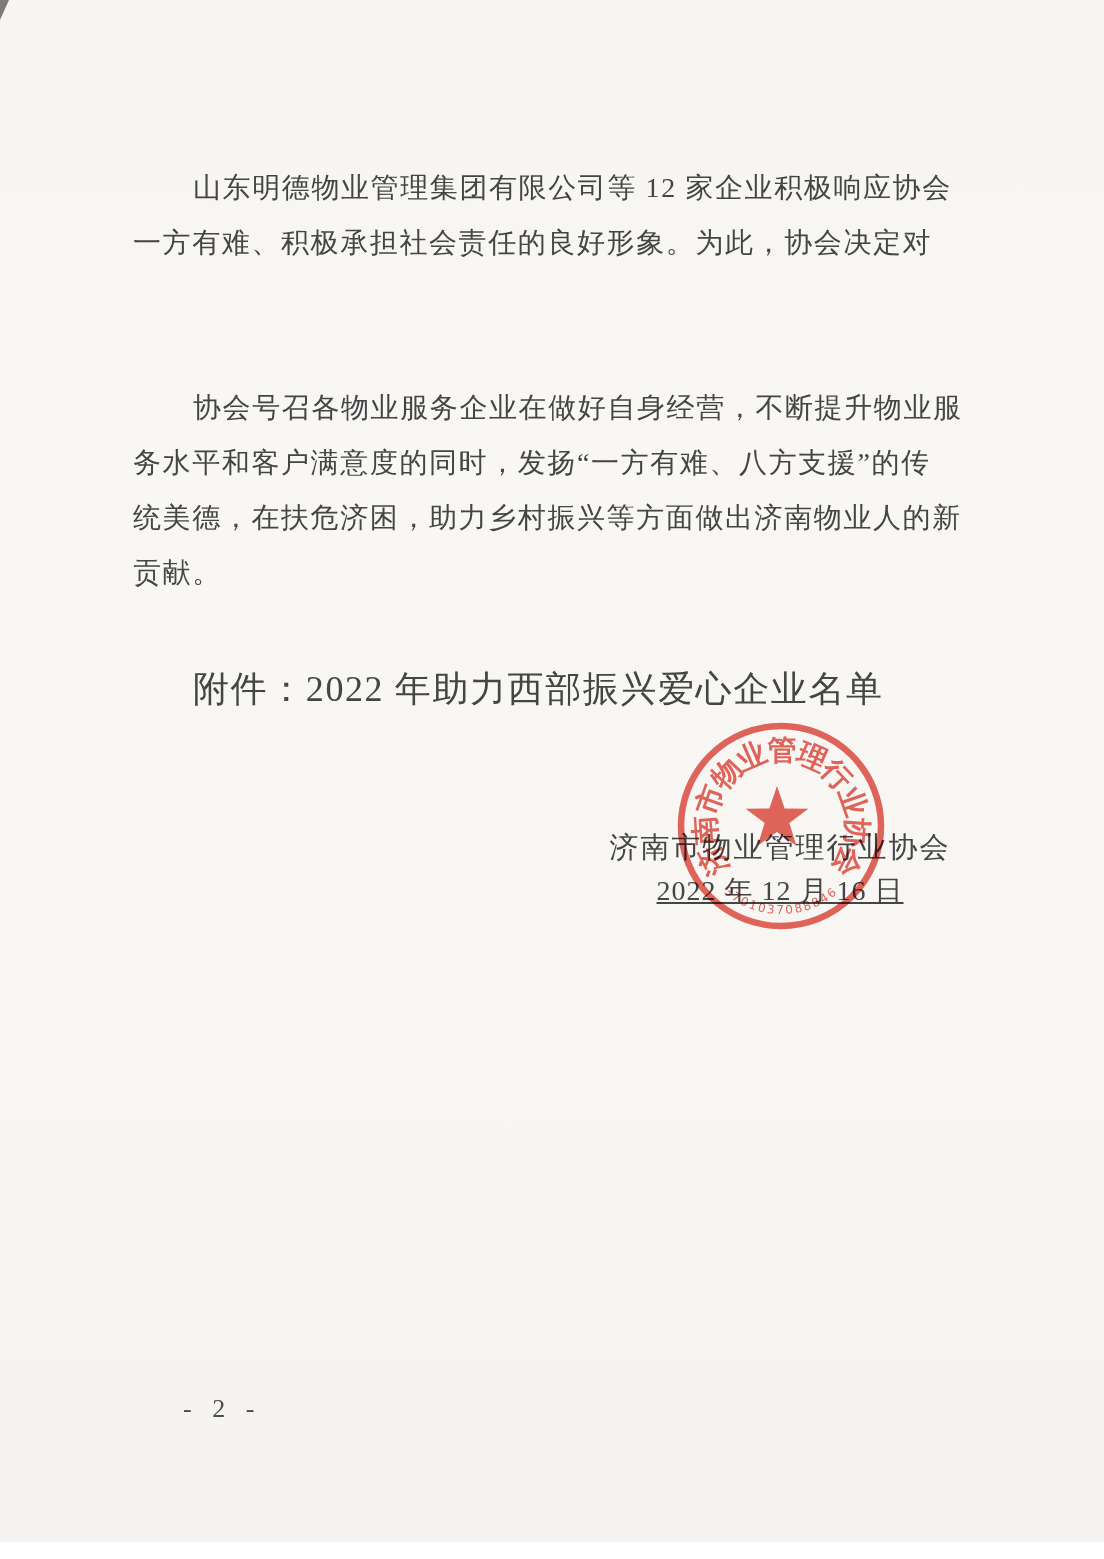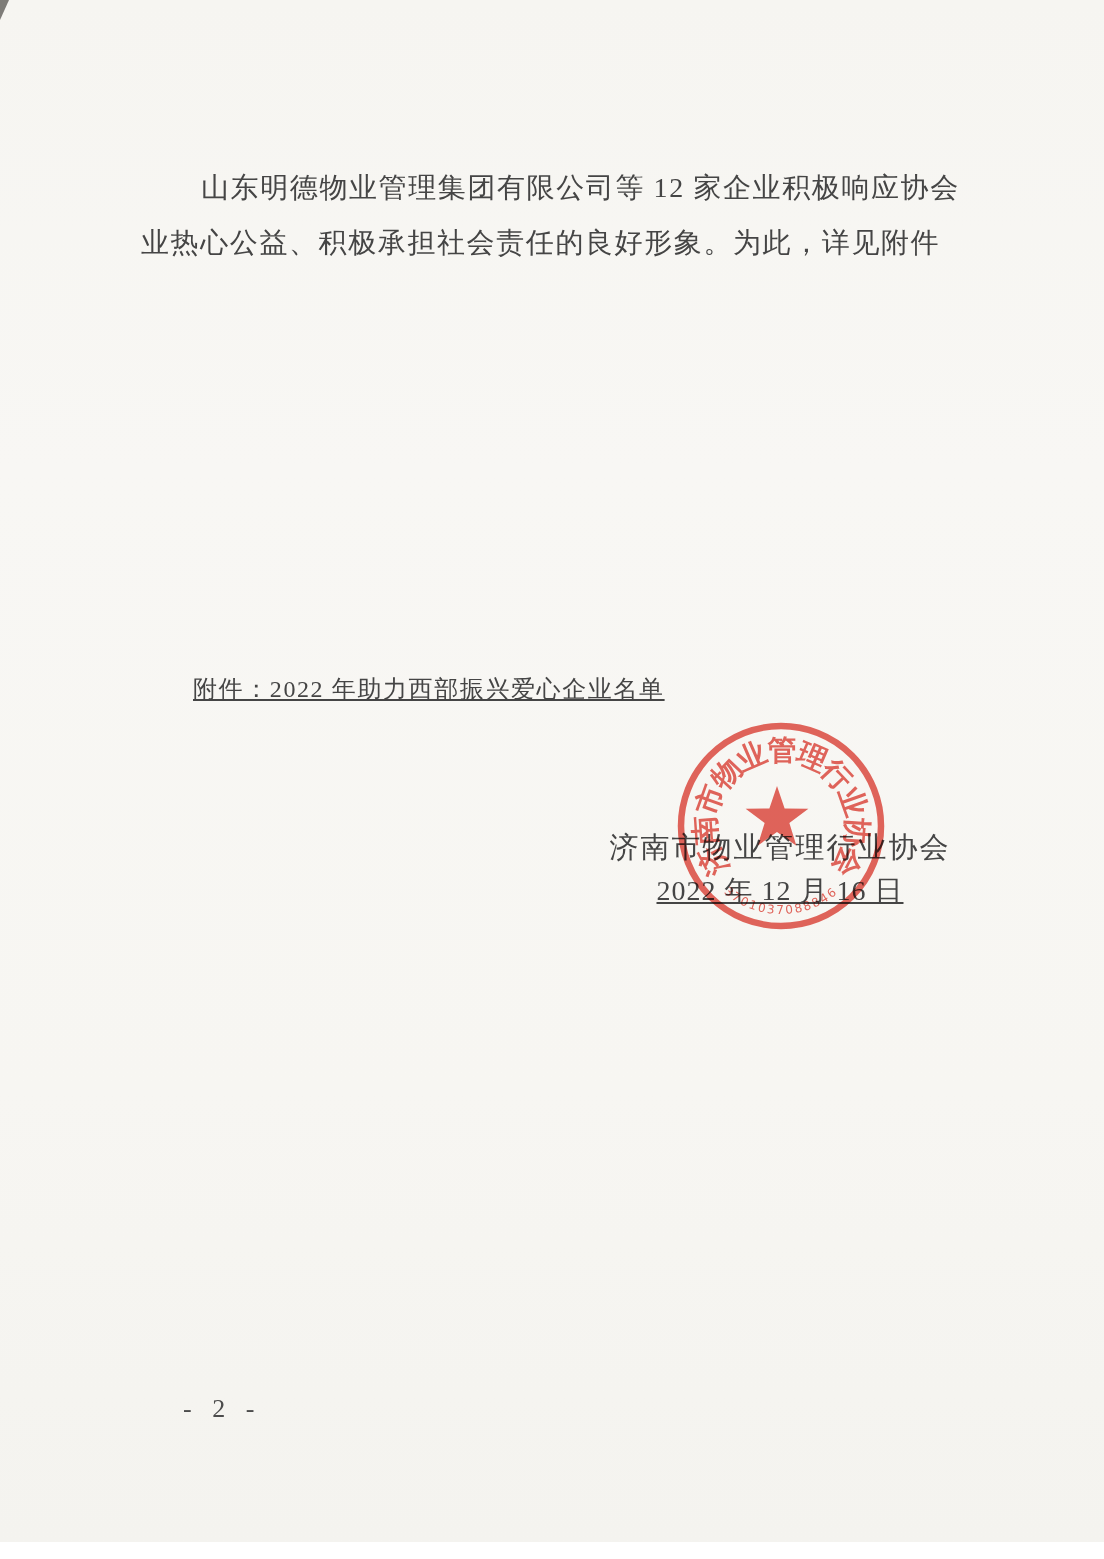--- a/index.html
+++ b/index.html
@@ -36,37 +36,35 @@
     width: 100%; height: 17px;
     background: #ffffff;
   }
   .text-line {
     white-space: nowrap;
     height: 55px;
     line-height: 55px;
     font-size: 28px;
     letter-spacing: 1.6px;
     color: var(--text-color);
-    margin-left: 8px;
   }
   .para { position: absolute; left: 133px; width: 845px; }
   .para-1 { top: 160px; }
   .para-2 { top: 380px; }
   .indent { padding-left: 60px; }
   .attachment-line {
     position: absolute;
     left: 193px;
     top: 662px;
     white-space: nowrap;
     height: 55px;
     line-height: 55px;
-    font-size: 24px;
+    font-size: 36px;
     letter-spacing: 1.6px;
     color: var(--text-color);
-    text-decoration: underline;
   }
   .signature-block {
     position: absolute;
     left: 520px;
     top: 826px;
     width: 520px;
     text-align: center;
     color: var(--text-color);
   }
   .signature-org {
@@ -123,23 +121,29 @@
 </style>
 </head>
 <body>
 
 <div class="sheet">
 
   <div class="corner-artifact"></div>
 
   <div class="para para-1">
     <div class="text-line indent">山东明德物业管理集团有限公司等 12 家企业积极响应协会</div>
-    <div class="text-line">业热心公益、积极承担社会责任的良好形象。为此，详见附件</div>
+    <div class="text-line">一方有难、积极承担社会责任的良好形象。为此，协会决定对</div>
   </div>
 
+  <div class="para para-2">
+    <div class="text-line indent">协会号召各物业服务企业在做好自身经营，不断提升物业服</div>
+    <div class="text-line">务水平和客户满意度的同时，发扬“一方有难、八方支援”的传</div>
+    <div class="text-line">统美德，在扶危济困，助力乡村振兴等方面做出济南物业人的新</div>
+    <div class="text-line">贡献。</div>
+  </div>
 
   <div class="attachment-line">附件：2022 年助力西部振兴爱心企业名单</div>
 
   <div class="signature-block">
     <div class="signature-org">济南市物业管理行业协会</div>
     <div class="signature-date">2022 年 12 月 16 日</div>
   </div>
 
   <svg class="stamp" viewBox="-120 -120 240 240" xmlns="http://www.w3.org/2000/svg">
     <circle class="ring" cx="0" cy="0" r="100"></circle>

